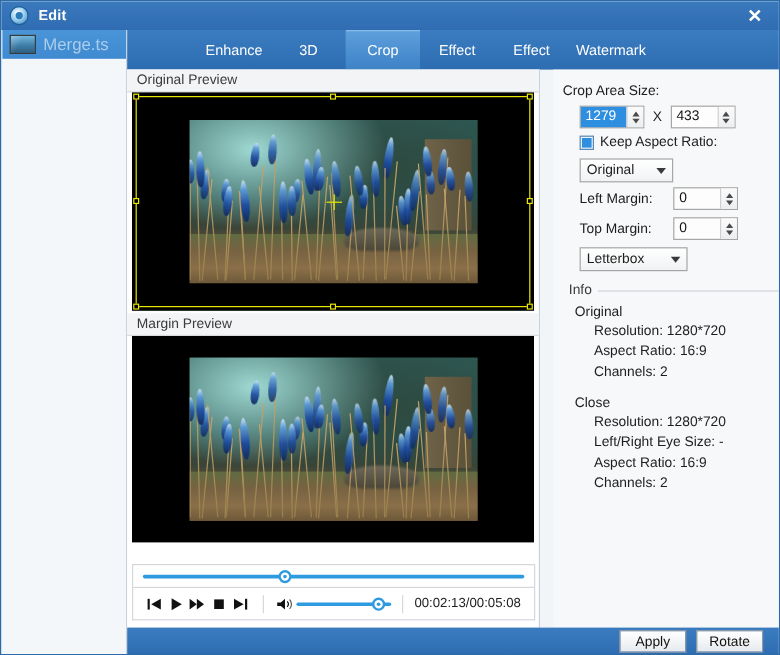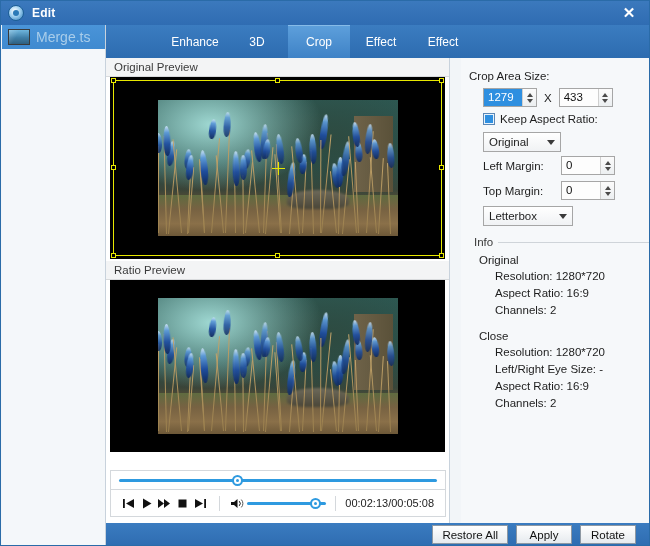--- a/index.html
+++ b/index.html
@@ -285,20 +285,21 @@
     </div>
   </div>
 
   <div id="tabbar">
     <div class="spacer"></div>
     <div class="tab">Enhance</div>
     <div class="tab">3D</div>
     <div class="tab active">Crop</div>
     <div class="tab">Effect</div>
     <div class="tab">Effect</div>
+    <div class="tab">Watermark</div>
   </div>
 
   <div id="center">
 
     <div class="preview-header">Original Preview</div>
 
     <div class="stage" id="orig-stage">
       <div class="videoframe">
         <div class="vid" id="vid1">
           <div class="ground"></div>
@@ -375,21 +376,21 @@
         <div class="handle" style="right:-3px;top:-3px"></div>
         <div class="handle" style="left:-3px;top:calc(50% - 3px)"></div>
         <div class="handle" style="right:-3px;top:calc(50% - 3px)"></div>
         <div class="handle" style="left:-3px;bottom:-3px"></div>
         <div class="handle" style="left:calc(50% - 3px);bottom:-3px"></div>
         <div class="handle" style="right:-3px;bottom:-3px"></div>
       </div>
       <div id="crosshair" style="left: 161.5px; top: 85px;"></div>
     </div>
 
-    <div class="preview-header" style="margin-top:2px">Ratio Preview</div>
+    <div class="preview-header" style="margin-top:2px">Margin Preview</div>
 
     <div class="stage" id="out-stage">
       <div class="videoframe">
         <div class="vid" id="vid2">
           <div class="ground"></div>
           <div class="slab"></div>
           <div class="rock"></div>
         <div class="stalk" style="left: 0%; height: 64%; transform: rotate(0deg);"></div>
             <div class="feather" style="left: -1.1%; top: 24%; height: 20px; transform: rotate(0deg); opacity: 0.82;"></div>
             <div class="stalk" style="left: 4.54964%; height: 62.3418%; transform: rotate(5.55332deg);"></div>
@@ -581,18 +582,17 @@
       <div class="info-l">Resolution: 1280*720</div>
       <div class="info-l">Left/Right Eye Size: -</div>
       <div class="info-l">Aspect Ratio: 16:9</div>
       <div class="info-l">Channels: 2</div>
     </fieldset>
 
   </div>
 
   <div id="bottom-left-fill"></div>
   <div id="bottombar">
-    <button class="bbtn">Restore All</button>
     <button class="bbtn">Apply</button>
     <button class="bbtn">Rotate</button>
   </div>
 
 </div>
 
 </body></html>

